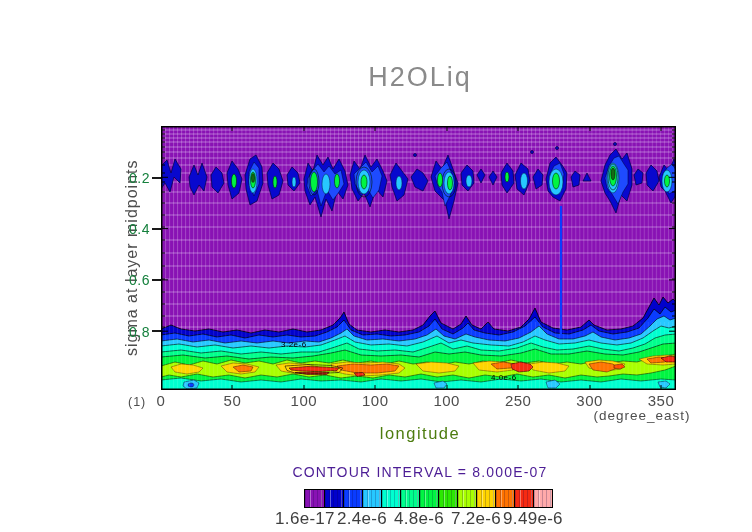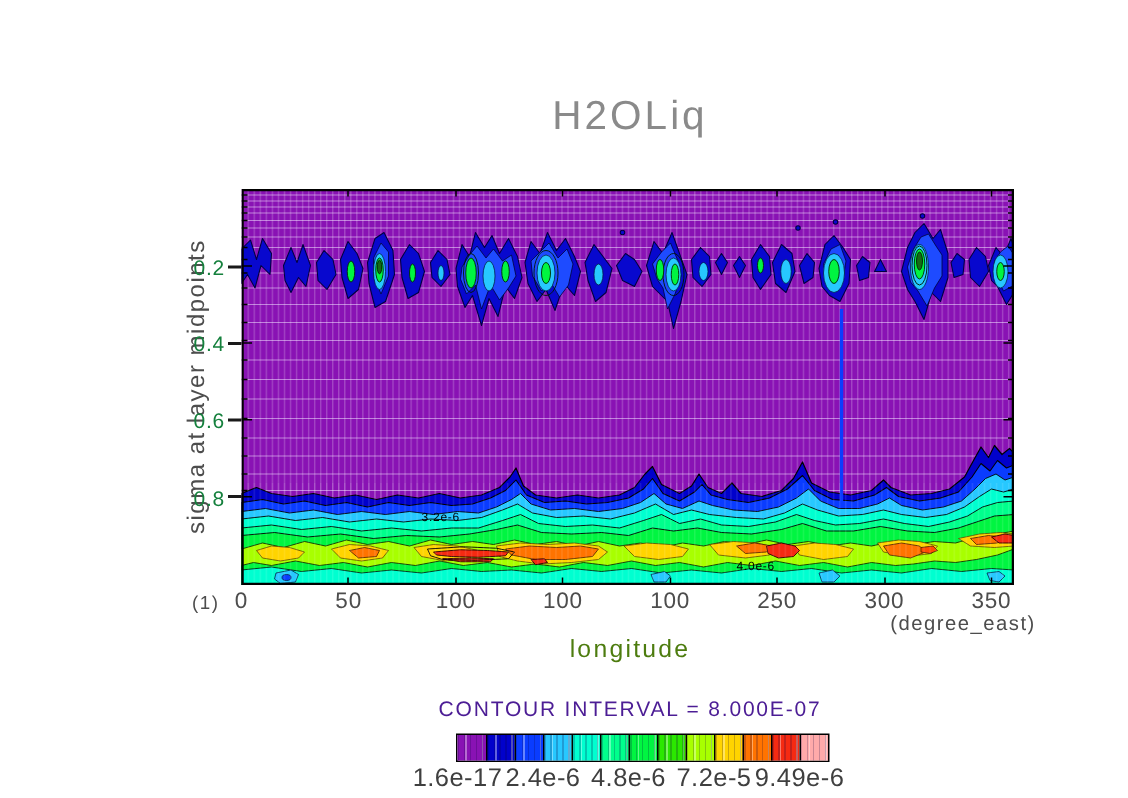--- a/index.html
+++ b/index.html
@@ -257,17 +257,17 @@
       <div class="cb-box" style="background: rgb(168, 255, 0);"></div>
       <div class="cb-box" style="background: rgb(255, 212, 0);"></div>
       <div class="cb-box" style="background: rgb(255, 115, 0);"></div>
       <div class="cb-box" style="background: rgb(245, 42, 18);"></div>
       <div class="cb-box" style="background: rgb(255, 170, 170);"></div>
     </div>
   <div id="cblabels">
       <span class="cb-label" style="left: 261px;">1.6e-17</span>
       <span class="cb-label" style="left: 318px; text-align: right;">2.4e-6</span>
       <span class="cb-label" style="left: 375px;">4.8e-6</span>
-      <span class="cb-label" style="left: 432px;">7.2e-5</span>
+      <span class="cb-label" style="left: 432px;">7.2e-6</span>
       <span class="cb-label" style="left: 489px;">9.49e-6</span>
     </div>
 
 </div>
 
 </body></html>

